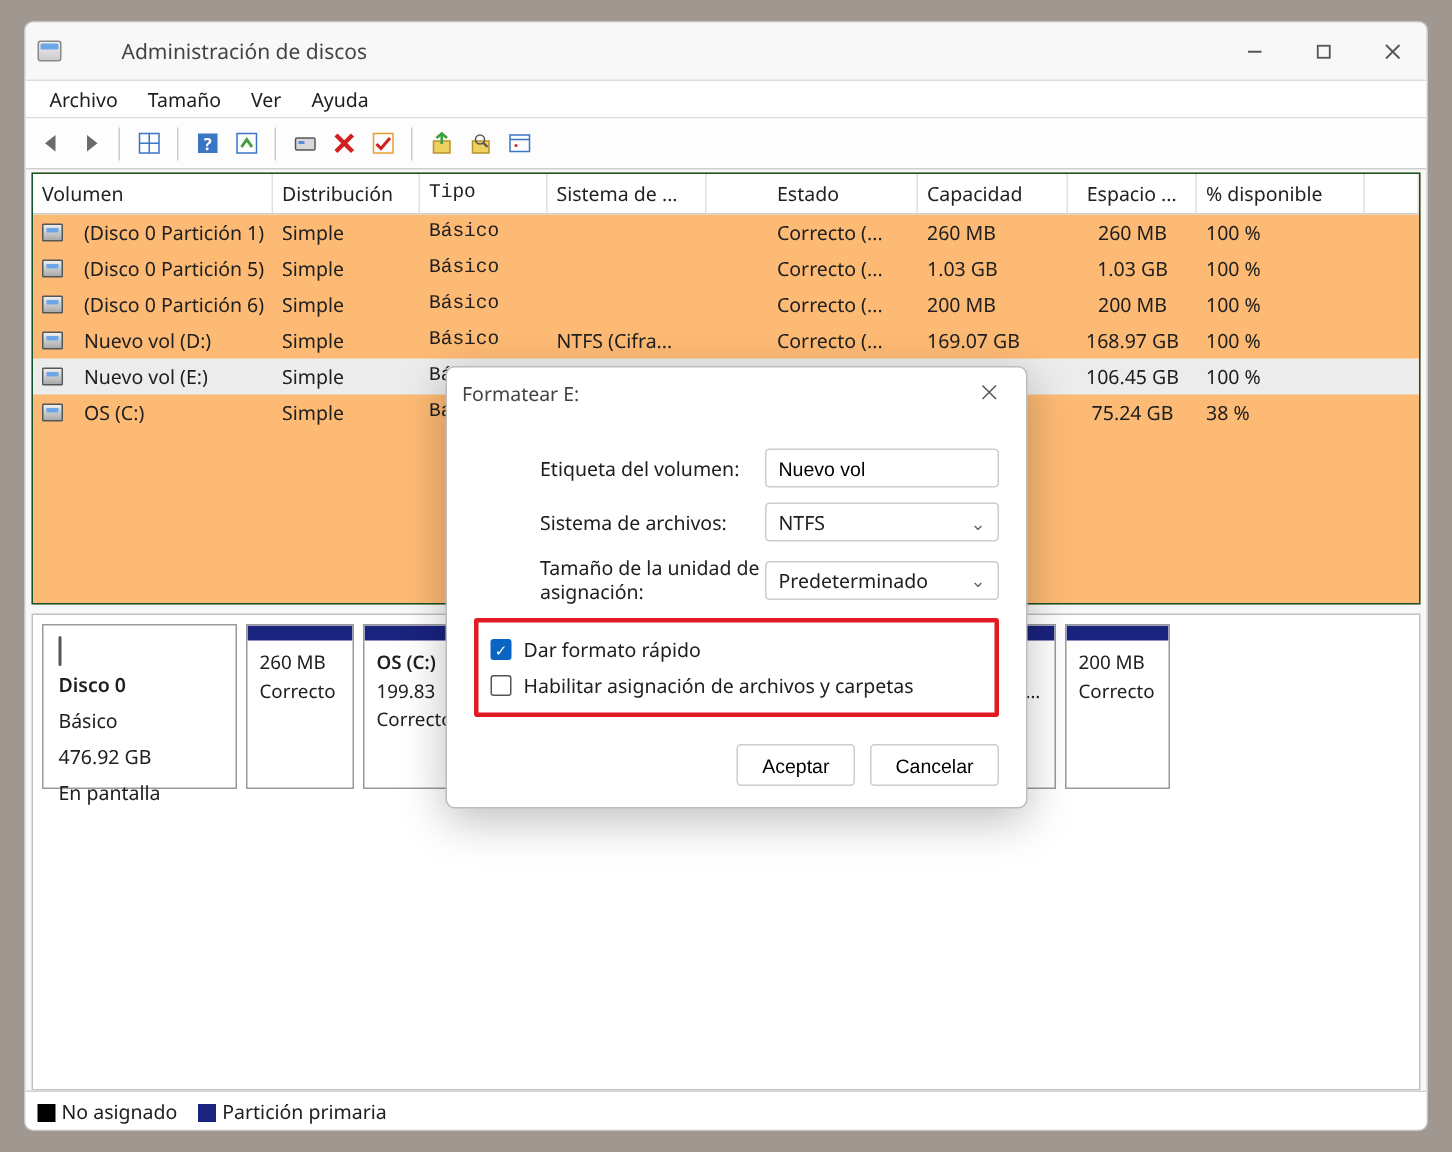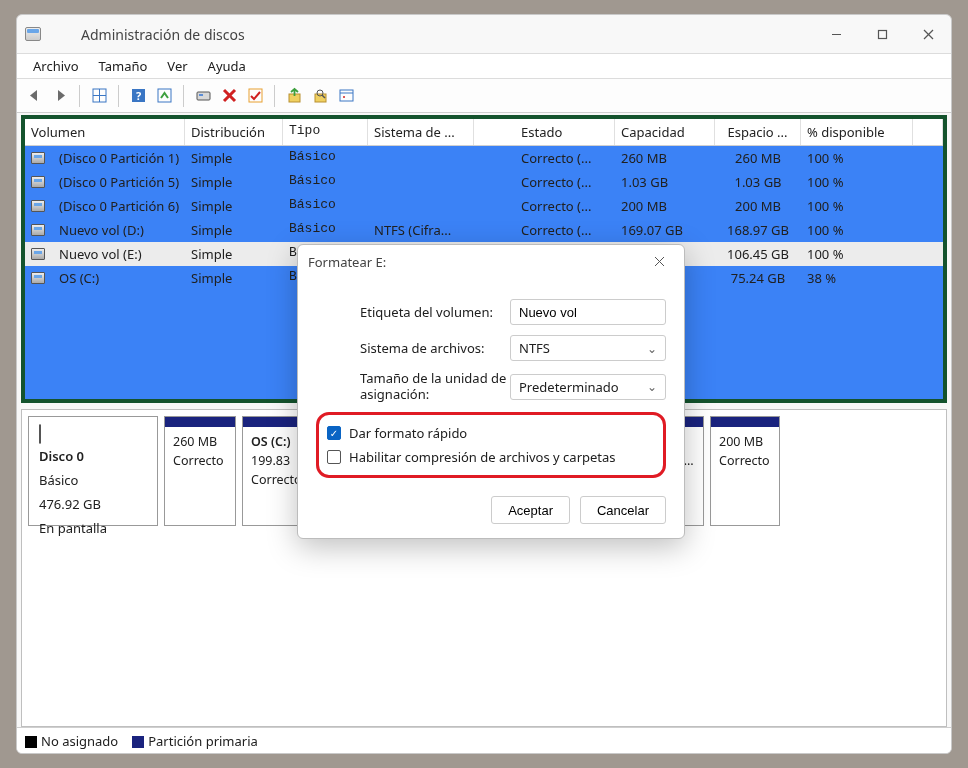--- a/index.html
+++ b/index.html
@@ -22,21 +22,21 @@
   .menubar { height:26px; display:flex; align-items:center; padding:0 6px; background:#fff; border-top:1px solid #dcdcdc; border-bottom:1px solid #dcdcdc; }
   .menubar .menu-item { padding:3px 10px; font-size:13px; cursor:default; }
 
   
   .toolbar { height:34px; background:#fdfdfd; border-bottom:1px solid #cfcfcf; display:flex; align-items:center; padding:0 6px; gap:4px; }
   .toolbar .tb { width:22px; height:22px; display:flex; align-items:center; justify-content:center; }
   .toolbar .sep { width:1px; height:22px; background:#ccc; margin:0 4px; }
   .tb svg { width:17px; height:17px; }
 
   
-  .vol-list { background:#3b82f6; border:4px solid #14532d; margin:2px 4px 0 4px; height:288px; overflow:hidden; }
+  .vol-list { background:#fdba74; border:1px solid #14532d; margin:2px 4px 0 4px; height:288px; overflow:hidden; }
   .vl-header, .vl-row { display:flex; }
   .vl-header { background:#fff; border-bottom:1px solid #d0d0d0; font-size:13px; color:#222; }
   .vl-header div { border-right:1px solid #e0e0e0; padding:4px 6px; }
   .vl-row { font-size:13px; }
   .vl-row div { padding:3px 6px; white-space:nowrap; overflow:hidden; text-overflow:ellipsis; }
   .vl-row.selected { background:#ececec; }
   .vl-row .vol-name { display:flex; align-items:center; gap:14px; }
   .drv-ico { width:14px; height:12px; background:linear-gradient(#eee,#aaa); border:1px solid #555; border-radius:1px; position:relative; flex:none; }
   .drv-ico::after { content:""; position:absolute; left:2px; right:2px; top:2px; height:3px; background:#6aa6e8; }
 
@@ -71,21 +71,21 @@
   .dialog { position:absolute; left:297px; top:244px; width:388px; background:#fff; border:1px solid #bcbcbc; border-radius:6px; box-shadow:0 8px 30px rgba(0,0,0,0.25); }
   .dialog .dlg-title { display:flex; align-items:center; height:34px; padding:0 10px; color:#444; font-size:13px; }
   .dialog .dlg-close { margin-left:auto; width:30px; text-align:center; color:#555; }
   .dialog .dlg-body { padding:10px 18px 14px 18px; }
   .frow { display:flex; align-items:center; margin:10px 0; }
   .frow .flabel { width:150px; font-size:13px;margin-left:44px; }
   .frow .fctrl { flex:1; }
   .frow .fctrl input, .frow .fctrl .select { width:100%; height:26px; border:1px solid #ccc; border-radius:3px; padding:2px 8px; font-size:13px; background:#fff; }
   .frow .fctrl .select { display:flex; align-items:center; justify-content:space-between; }
   .frow .fctrl .select::after { content:"⌄"; color:#666; font-size:12px; }
-  .chk-group { border:3px solid #e01b24; border-radius:13px; padding:6px 8px; margin-top:8px; }
+  .chk-group { border:3px solid #e01b24; border-radius:2px; padding:6px 8px; margin-top:8px; }
   .chk { display:flex; align-items:center; gap:8px; font-size:13px; padding:3px 0; }
   .chk .box { width:14px; height:14px; border:1px solid #555; border-radius:2px; display:flex; align-items:center; justify-content:center; background:#fff; }
   .chk.checked .box { background:#0a64c4; border-color:#0a64c4; }
   .chk.checked .box::after { content:"✓"; color:#fff; font-size:10px; line-height:1; }
   .dlg-buttons { display:flex; gap:10px; justify-content:flex-end; margin-top:18px; }
   .dlg-buttons button { height:28px; min-width:78px; border:1px solid #ccc; background:#fff; border-radius:3px; font-size:13px; padding:0 16px; }
 </style>
 </head>
 <body>
 
@@ -387,21 +387,21 @@
         </div>
     </div>
 
     <div class="chk-group">
       <div class="chk checked">
         <span class="box"></span>
           <span>Dar formato rápido</span>
       </div>
       <div class="chk">
         <span class="box"></span>
-          <span>Habilitar compresión de archivos y carpetas</span>
+          <span>Habilitar asignación de archivos y carpetas</span>
       </div>
     </div>
 
     <div class="dlg-buttons">
       <button>Aceptar</button>
       <button>Cancelar</button>
     </div>
   </div>
 </div>
 

